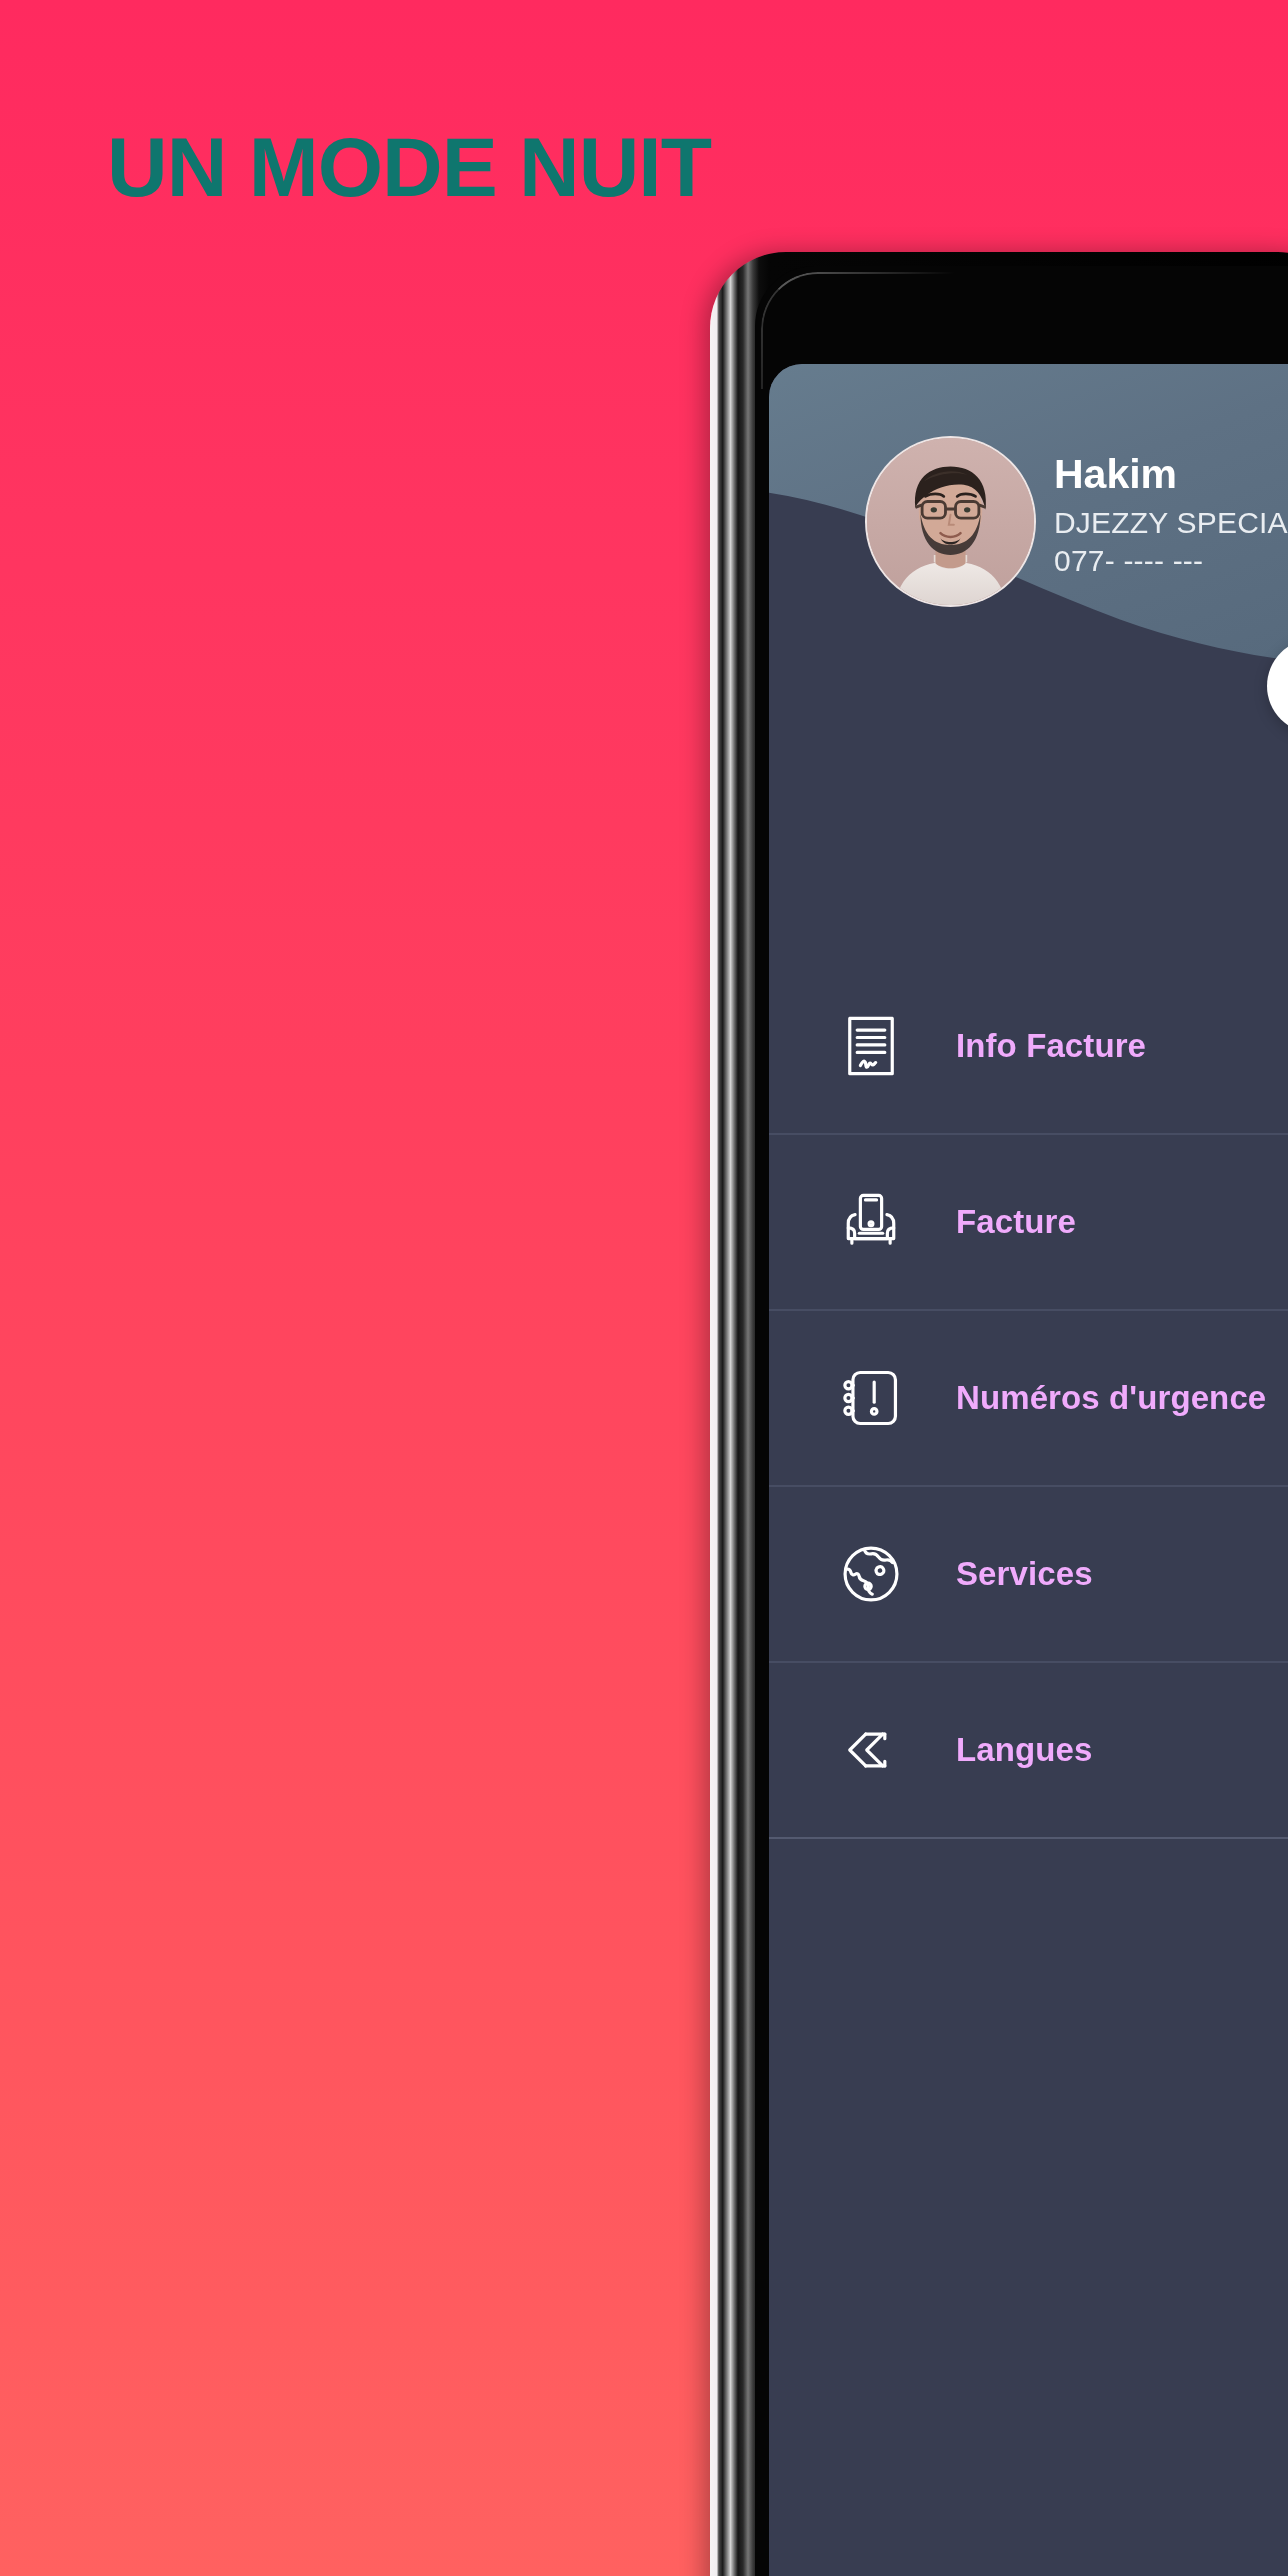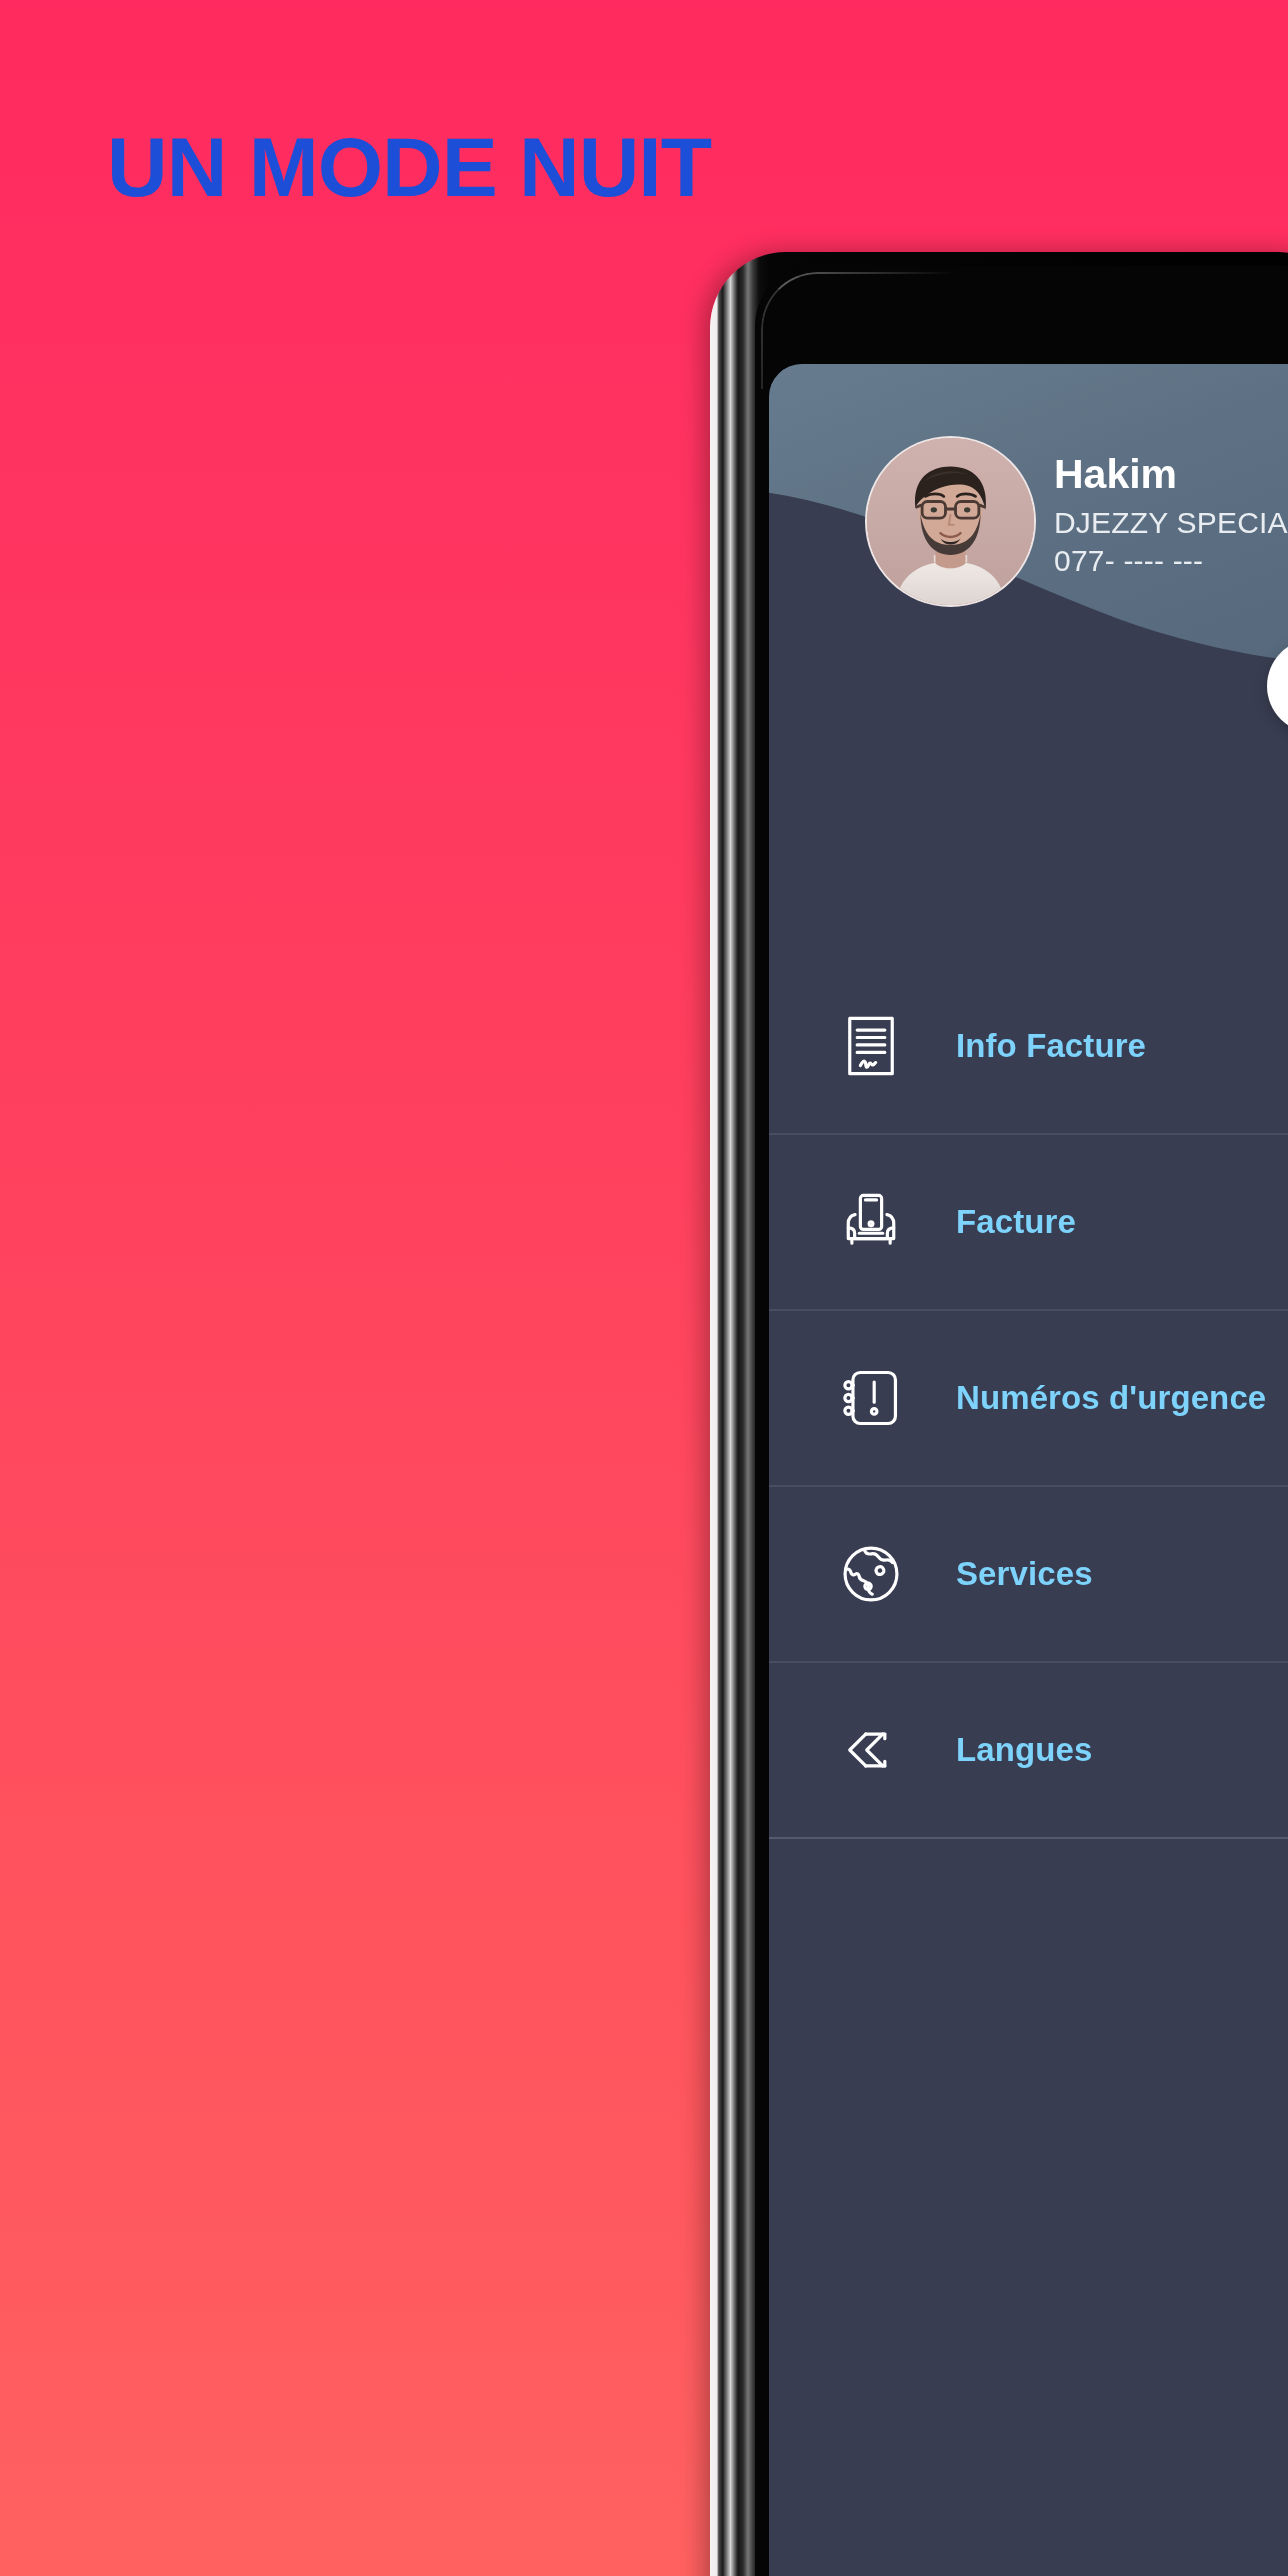--- a/index.html
+++ b/index.html
@@ -18,21 +18,21 @@
   }
 
   
   .headline {
     position:absolute;
     left:107px;
     top:125px;
     font-size:84px;
     font-weight:bold;
     letter-spacing:-1px;
-    color:#1d4ed8;
+    color:#0f766e;
     white-space:nowrap;
     line-height:1.0;
   }
 
   
   .phone {
     position:absolute;
     left:710px;
     top:252px;
     width:644px;
@@ -190,21 +190,21 @@
     width:68px; height:68px;
     margin-left:68px;
     flex:0 0 auto;
     display:flex; align-items:center; justify-content:center;
   }
   .menu-icon svg { width:100%; height:100%; display:block; }
   .menu-label {
     margin-left:51px;
     font-size:33px;
     font-weight:bold;
-    color:#7dd3fc;
+    color:#f0abfc;
     white-space:nowrap;
     letter-spacing:0.1px;
   }
 </style>
 </head>
 <body>
 
 <div class="headline">UN MODE NUIT</div>
 
 <div class="phone">

